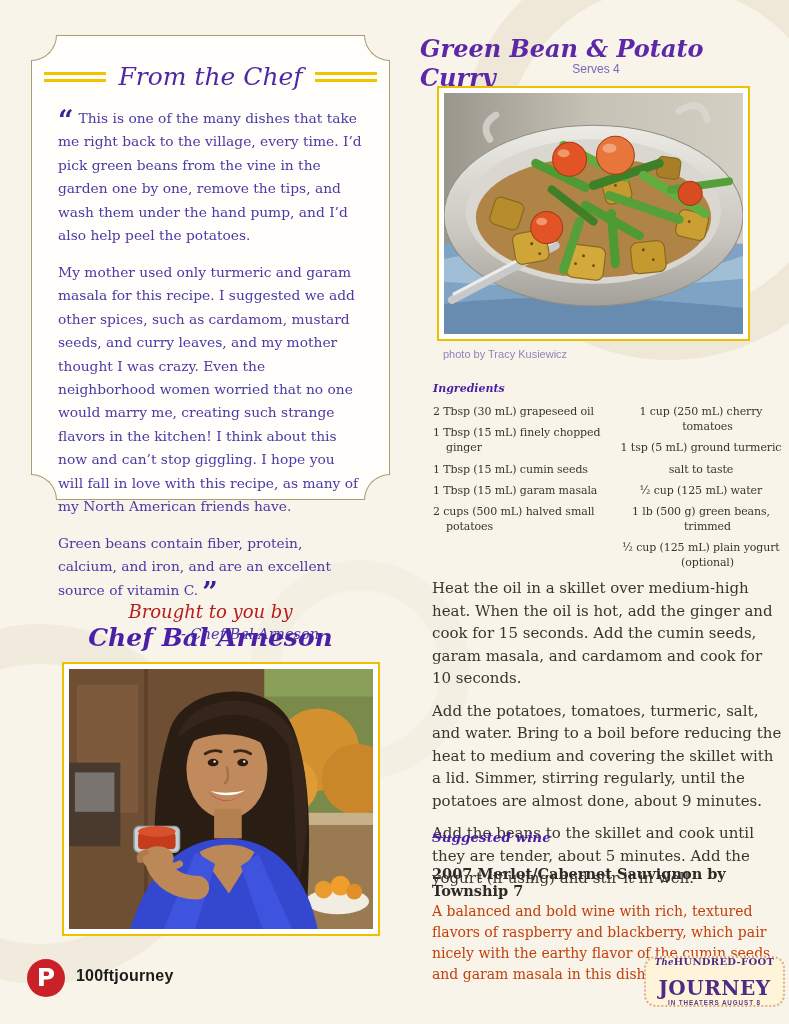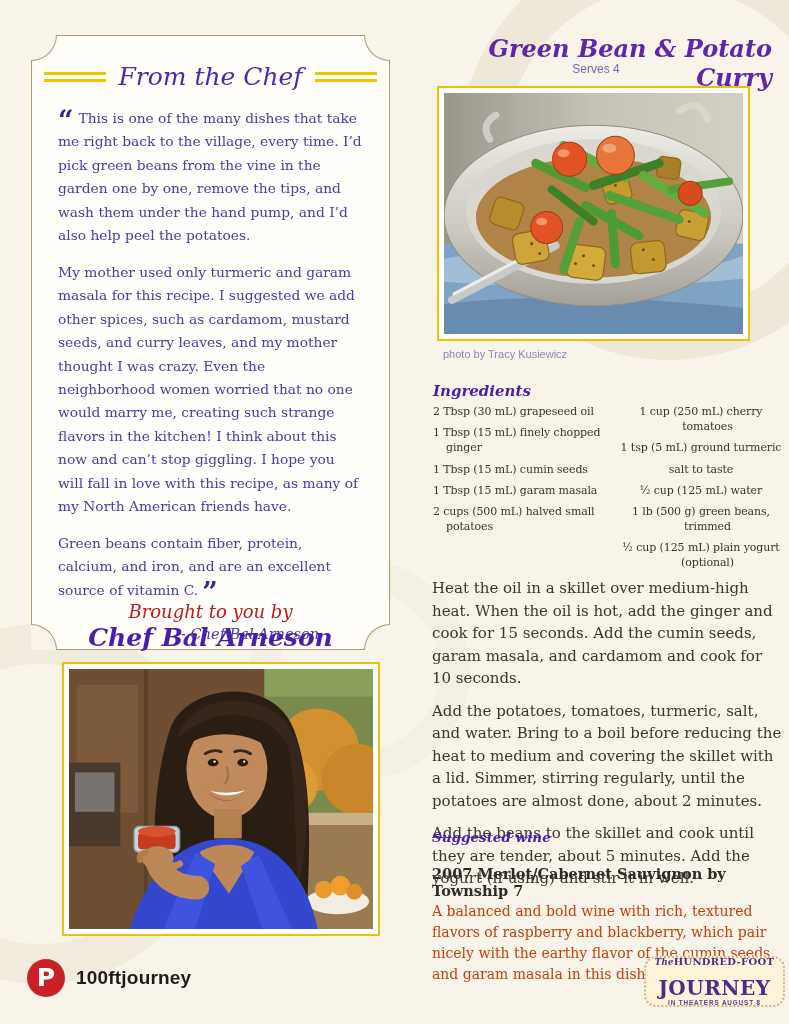--- a/index.html
+++ b/index.html
@@ -16,21 +16,21 @@
   .wm { position:absolute; border-radius:50%; pointer-events:none; }
   .wm1 { width:420px; height:420px; right:-90px; top:-60px;
          border:46px solid rgba(236,228,211,0.8); }
   .wm2 { width:360px; height:360px; left:-140px; bottom:40px;
          border:40px solid rgba(240,233,219,0.85); }
   .wm3 { width:220px; height:220px; left:250px; top:560px;
          border:30px solid rgba(242,236,223,0.7); }
 
   
   .chef-box {
-    position:absolute; left:31px; top:35px; width:359px; height:615px;
+    position:absolute; left:31px; top:35px; width:359px; height:465px;
     background:#fffefa; border:1px solid #a99c76;
   }
   .corner { position:absolute; width:26px; height:26px; background:#f9f4e9; }
   .corner.tl { top:-1px; left:-1px;  border-bottom-right-radius:100%; border-right:1px solid #a99c76; border-bottom:1px solid #a99c76; }
   .corner.tr { top:-1px; right:-1px; border-bottom-left-radius:100%;  border-left:1px solid #a99c76;  border-bottom:1px solid #a99c76; }
   .corner.bl { bottom:-1px; left:-1px;  border-top-right-radius:100%; border-right:1px solid #a99c76; border-top:1px solid #a99c76; }
   .corner.br { bottom:-1px; right:-1px; border-top-left-radius:100%;  border-left:1px solid #a99c76;  border-top:1px solid #a99c76; }
 
   .chef-head { display:flex; align-items:center; justify-content:center; gap:12px; margin-top:26px; }
   .dbl-line { width:62px; height:10px; border-top:3px solid #f2c300; border-bottom:3px solid #f2c300; }
@@ -45,29 +45,29 @@
   .byline { position:absolute; left:31px; top:601px; width:359px; text-align:center; }
   .brought { font-style:italic; font-size:18px; color:#b91c1c; }
   .chef-name { font-style:italic; font-weight:bold; font-size:25px; color:#4a1fa8; margin-top:1px; }
 
   .photo-frame { position:absolute; background:#fff; border:2px solid #ecc200; padding:5px; }
   .chef-photo  { left:62px; top:662px; width:318px; height:274px; }
   .food-photo  { left:437px; top:86px;  width:313px; height:255px; }
   .photo-frame svg { display:block; width:100%; height:100%; }
 
   
-  .recipe-title { position:absolute; left:420px; top:34px; width:352px; text-align:right;
+  .recipe-title { position:absolute; left:420px; top:34px; width:352px; text-align:left;
     font-style:italic; font-weight:bold; font-size:24px; color:#5d28a8; }
   .serves { position:absolute; left:420px; top:62px; width:352px; text-align:center;
     font-family:"Liberation Sans","DejaVu Sans",sans-serif; font-size:12px; color:#7568b8; }
   .credit { position:absolute; left:443px; top:348px;
     font-family:"Liberation Sans","DejaVu Sans",sans-serif; font-size:11px; color:#9083bd; }
 
   .ing-head { position:absolute; left:433px; top:382px; font-style:italic; font-weight:bold;
-    font-size:15px; color:#4a1fa8; }
+    font-size:11px; color:#4a1fa8; }
   .ing-col { position:absolute; top:405px; list-style:none; font-size:11px; letter-spacing:-0.1px;
     color:#3a3530; line-height:1.35; }
   .ing-col li { padding-left:13px; text-indent:-13px; margin-bottom:6.5px; }
   .ing-col.c1 { left:433px; width:176px; }
   .ing-col.c2 { left:613px; width:176px;text-align:center; }
 
   .instructions { position:absolute; left:432px; top:577px; width:353px;
     font-size:15px; color:#3a3530; }
   .instructions p { line-height:1.5; margin-bottom:10px; }
 
@@ -76,21 +76,21 @@
   .wine-name { font-weight:bold; font-size:14.5px; color:#2e2a25; margin-bottom:2px; }
   .wine-desc { font-size:14px; color:#c2410c; line-height:1.5; }
 
   
   .pin-badge { position:absolute; left:27px; top:959px; width:38px; height:38px; border-radius:50%;
     background:#ca2128; display:flex; align-items:center; justify-content:center; }
   .pin-badge span { color:#fff; font-family:"DejaVu Sans","Liberation Sans",sans-serif;
     font-weight:bold; font-size:25px; transform:translateY(-1px); }
   .handle { position:absolute; left:76px; top:967px;
     font-family:"Liberation Sans","DejaVu Sans",sans-serif; font-weight:bold;
-    font-size:19px; color:#1d1c1a; letter-spacing:0.2px; }
+    font-size:16px; color:#1d1c1a; letter-spacing:0.2px; }
 
   .movie-logo { position:absolute; left:644px; top:956px; width:141px; height:51px;
     background:#fdf4d9; border:2px dotted #ddaf8f; border-radius:12px;
     display:flex; flex-direction:column; align-items:center; justify-content:center;
     color:#4f2b86; line-height:1; }
   .ml-line1 { font-size:10px; font-weight:bold; letter-spacing:0.3px; }
   .ml-the { font-style:italic; font-size:8.5px; margin-right:0;text-align:right; }
   .ml-journey { font-size:20px; font-weight:bold; letter-spacing:0.5px; margin-top:11px; }
   .ml-tag { font-family:"Liberation Sans","DejaVu Sans",sans-serif; font-size:6.3px;
     font-weight:bold; letter-spacing:0.9px; margin-top:2px; color:#5a3c92; }
@@ -268,21 +268,21 @@
     <li>1 cup (250 mL) cherry tomatoes</li>
     <li>1 tsp (5 mL) ground turmeric</li>
     <li>salt to taste</li>
     <li>½ cup (125 mL) water</li>
     <li>1 lb (500 g) green beans, trimmed</li>
     <li>½ cup (125 mL) plain yogurt (optional)</li>
   </ul>
 
   <div class="instructions">
     <p>Heat the oil in a skillet over medium-high heat. When the oil is hot, add the ginger and cook for 15 seconds. Add the cumin seeds, garam masala, and cardamom and cook for 10 seconds.</p>
-    <p>Add the potatoes, tomatoes, turmeric, salt, and water. Bring to a boil before reducing the heat to medium and covering the skillet with a lid. Simmer, stirring regularly, until the potatoes are almost done, about 2 minutes.</p>
+    <p>Add the potatoes, tomatoes, turmeric, salt, and water. Bring to a boil before reducing the heat to medium and covering the skillet with a lid. Simmer, stirring regularly, until the potatoes are almost done, about 9 minutes.</p>
     <p>Add the beans to the skillet and cook until they are tender, about 5 minutes. Add the yogurt (if using) and stir it in well.</p>
   </div>
 
   <div class="wine">
     <div class="wine-head">Suggested wine</div>
     <div class="wine-name">2007 Merlot/Cabernet Sauvignon by Township 7</div>
     <div class="wine-desc">A balanced and bold wine with rich, textured flavors of raspberry and blackberry, which pair nicely with the earthy flavor of the cumin seeds and garam masala in this dish.</div>
   </div>
 
   <div class="pin-badge">

